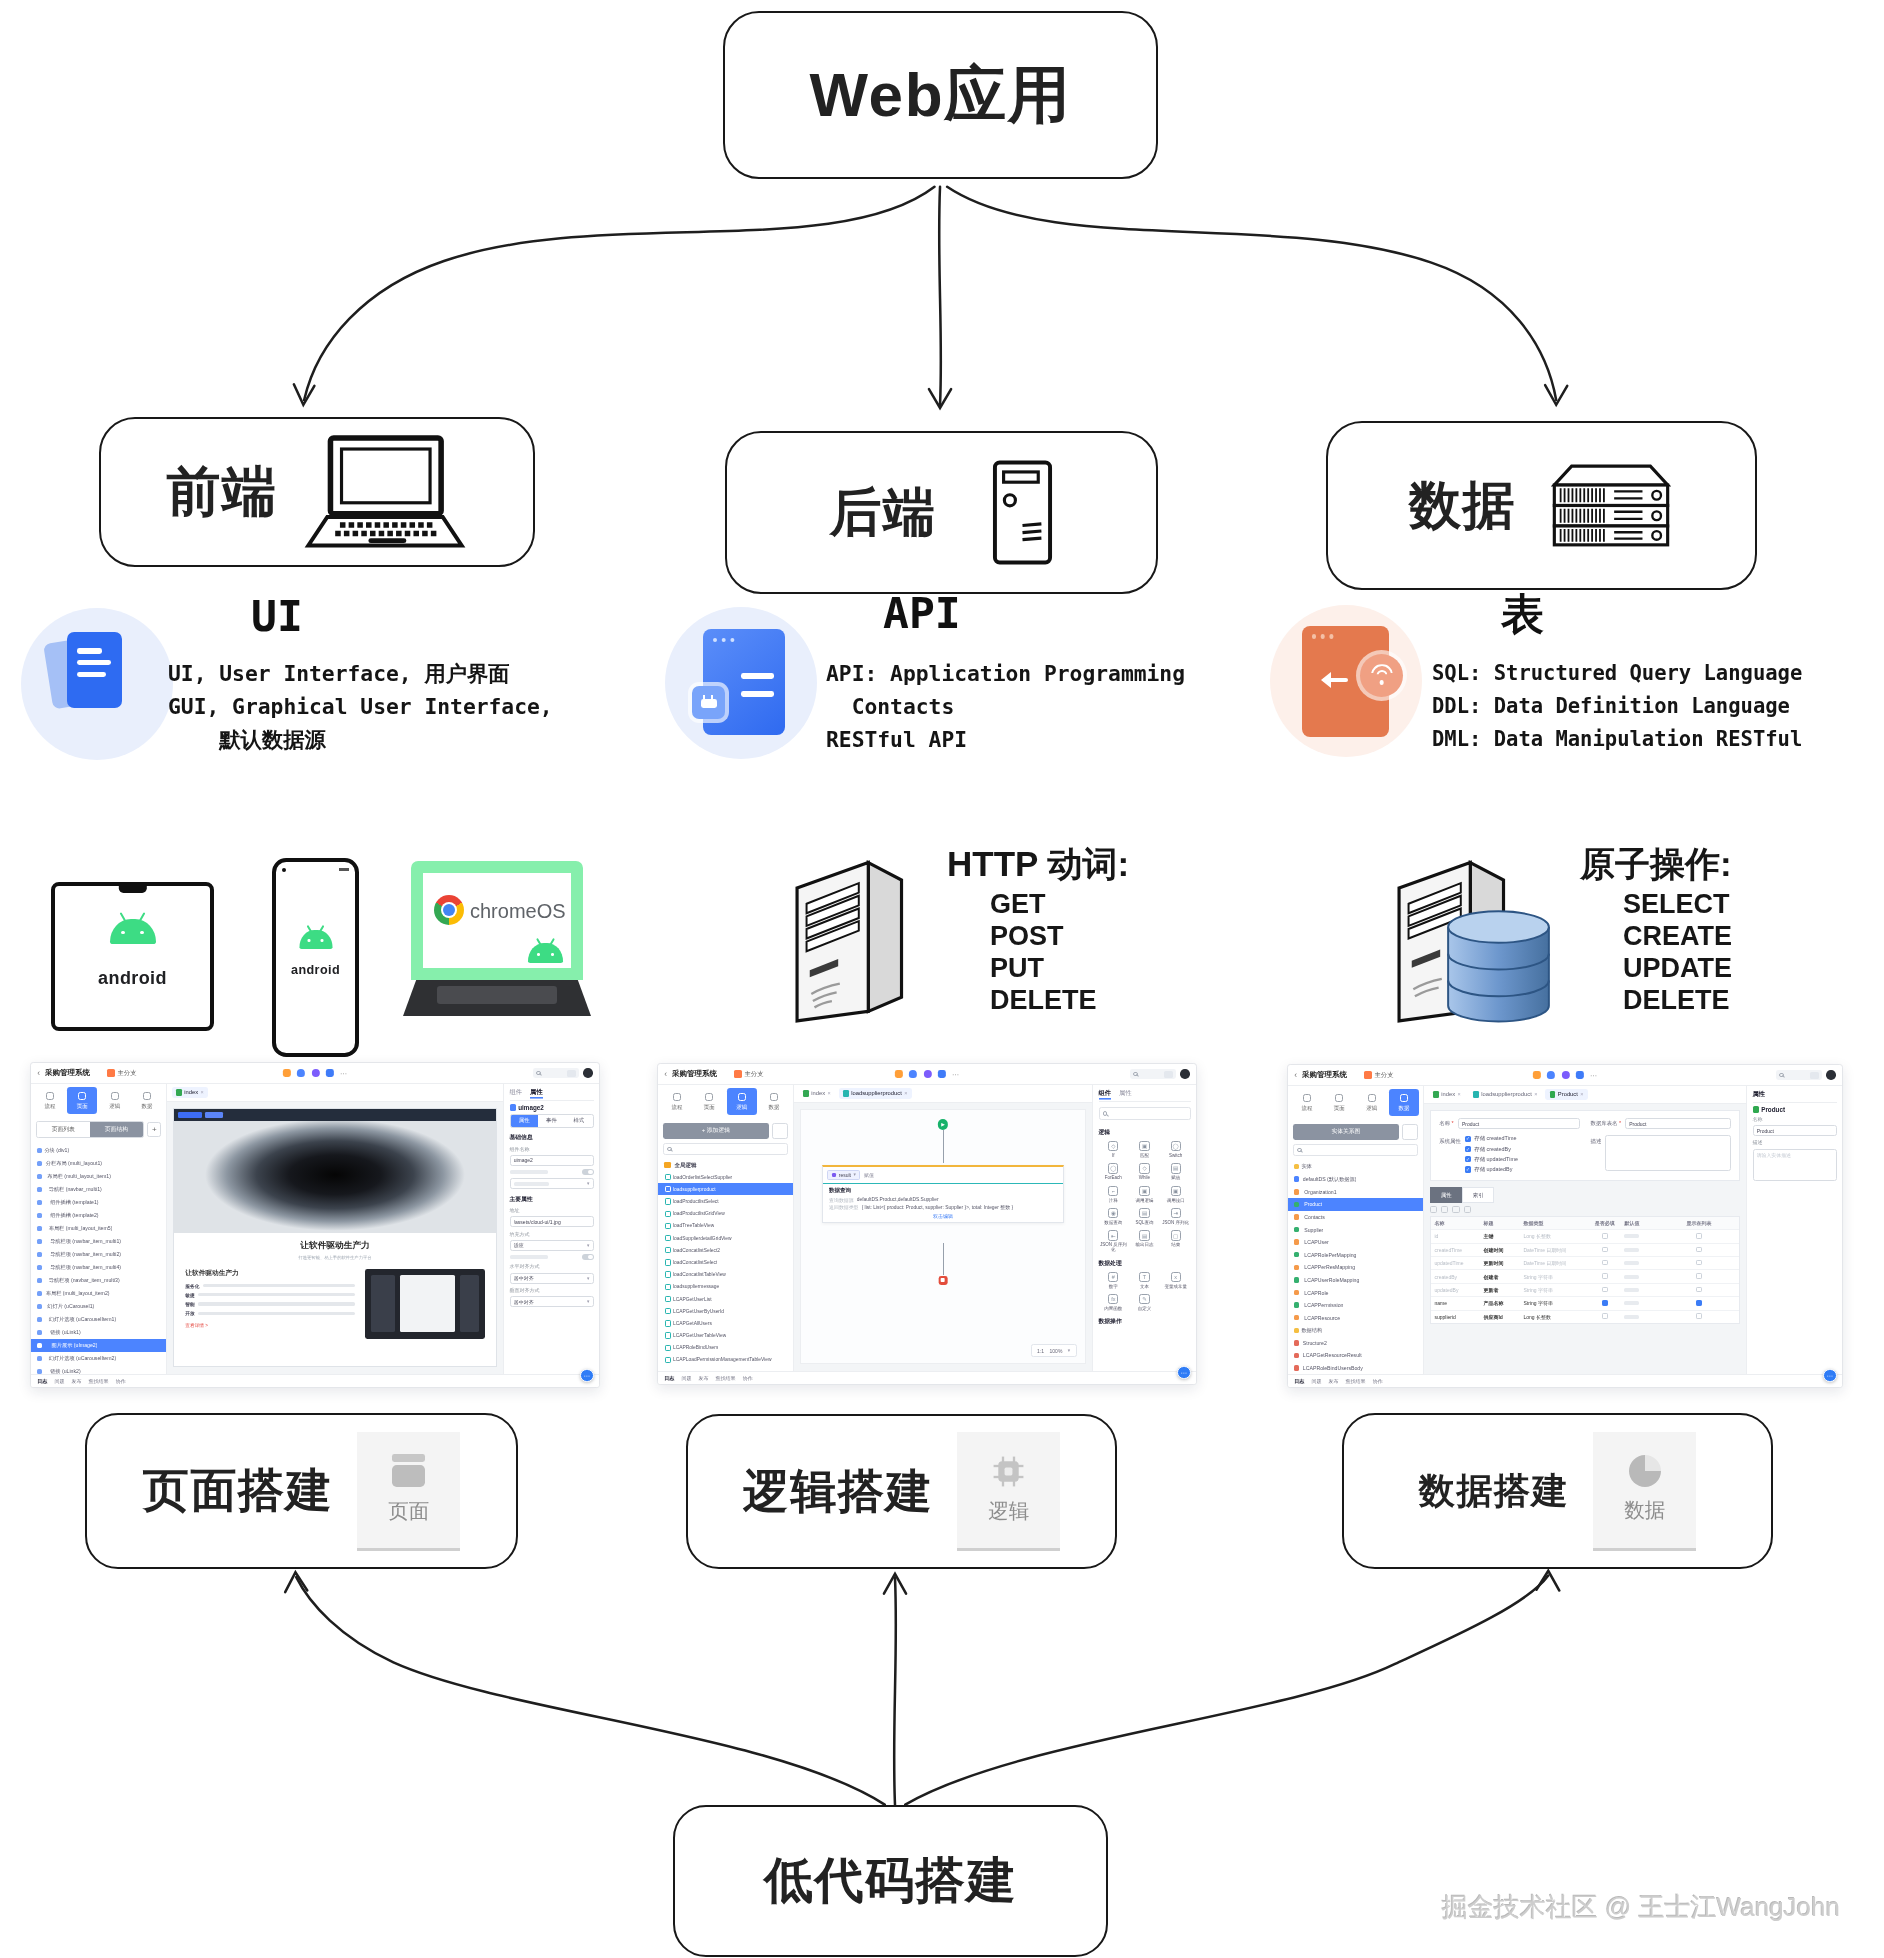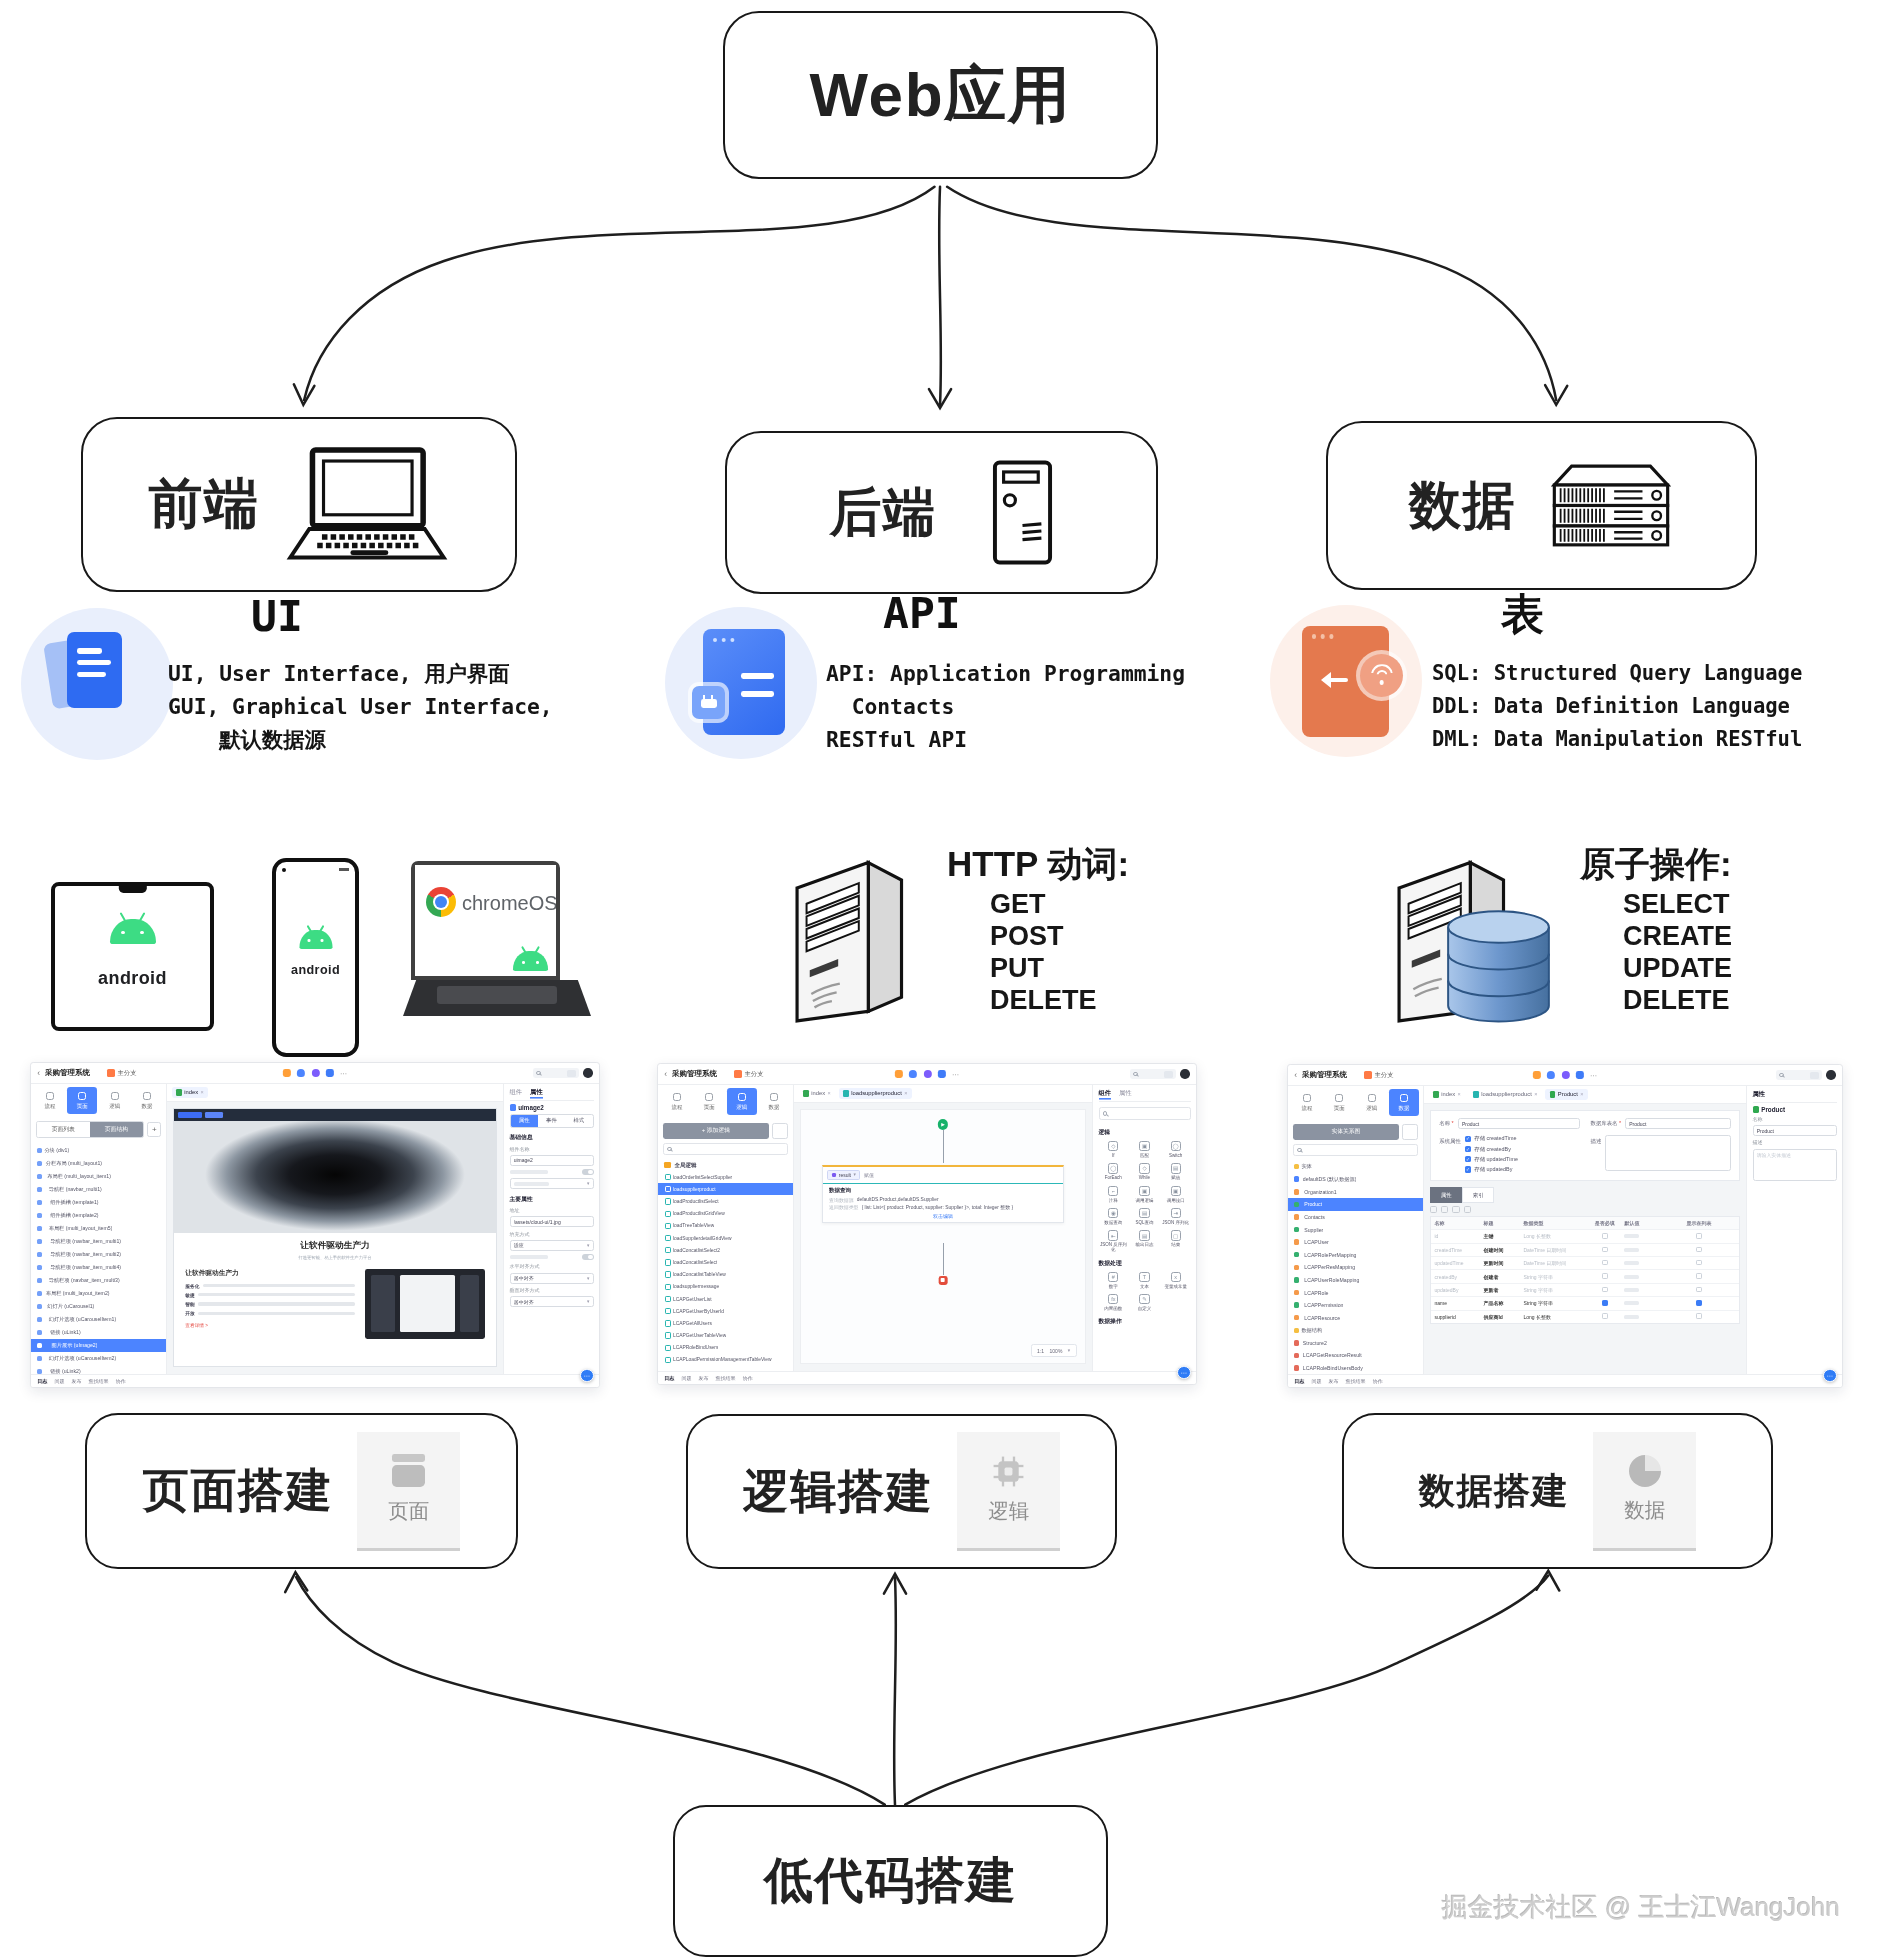--- a/index.html
+++ b/index.html
@@ -62,21 +62,21 @@
 .e1{left:26%}.e2{right:26%}
 .ant{position:absolute;width:2px;background:#3ddc84;border-radius:1.6px}
 .a1{left:28%;transform:rotate(-30deg)}.a2{right:28%;transform:rotate(30deg)}
 .dev-label{font-weight:bold;color:#202124;letter-spacing:0.4px}
 .tablet{position:absolute;left:51px;top:882px;width:163px;height:149px;background:#fff;border:4px solid #101010;border-radius:8px}
 .tablet::before{content:"";position:absolute;left:50%;top:0;transform:translateX(-50%);width:28.4px;height:7.1px;background:#101010;border-radius:0 0 4.7px 4.7px}
 .phone{position:absolute;left:272px;top:858px;width:87px;height:199px;background:#fff;border:4px solid #101010;border-radius:14.2px}
 .phone::before{content:"";position:absolute;left:6.3px;top:5.5px;width:4px;height:4px;border-radius:50%;background:#101010}
 .phone::after{content:"";position:absolute;right:6.3px;top:6.3px;width:9.5px;height:2.4px;background:#555}
 .cbook{position:absolute;left:403px;top:861px;width:188px;height:172px}
-.cb-screen{position:absolute;left:8px;top:0;width:149px;height:119px;background:#404040;border-radius:7.1px 7.1px 0 0;padding:4px}
+.cb-screen{position:absolute;left:8px;top:0;width:172px;height:119px;background:#86efac;border-radius:7.1px 7.1px 0 0;padding:12px}
 .cb-display{width:100%;height:100%;background:#fff;position:relative;overflow:hidden}
 .chrome-logo{position:absolute;left:11px;top:22px;width:30px;height:30px;border-radius:50%;
   background:conic-gradient(from 60deg,#fbbc05 0 120deg,#34a853 120deg 240deg,#ea4335 240deg 360deg)}
 .chrome-logo::before{content:"";position:absolute;inset:22%;border-radius:50%;background:#fff}
 .chrome-logo::after{content:"";position:absolute;inset:30%;border-radius:50%;background:#4285f4}
 .cb-os{position:absolute;left:47px;top:27px;font-size:20px;color:#5f6368}
 .cb-base{position:absolute;left:0;top:119px;width:188px;height:36px;background:#2f3033;
          clip-path:polygon(7% 0,93% 0,100% 100%,0 100%)}
 .cb-base i{position:absolute;left:18%;top:6.3px;width:64%;height:17.4px;background:#4a4b4f;border-radius:3.2px}
 
@@ -265,21 +265,21 @@
     <path d="M1119 2017 L1133 1992 L1147 2017"></path>
     <path d="M1146 2284 C1292 2200 1630 2172 1766 2106 C1844 2070 1934 2030 1960 1994"></path>
     <path d="M1945 2012 L1960 1988 L1974 2013"></path>
   </g>
 </svg>
 
 <div class="sketch" style="left:723px;top:11px;width:435px;height:168px">
   <span class="t" style="font-size:62px">Web应用</span>
 </div>
 
-<div class="sketch" style="left:81px;top:417px;width:436px;height:175px">
+<div class="sketch" style="left:99px;top:417px;width:436px;height:150px">
   <span class="t" style="font-size:54px">前端</span>
   <svg width="166" height="119" viewBox="0 0 210 150">
     <rect x="36" y="6" width="140" height="96" rx="4" fill="#fff" stroke="#111" stroke-width="7"></rect>
     <rect x="50" y="20" width="112" height="68" fill="#fff" stroke="#111" stroke-width="4"></rect>
     <polygon points="8,142 202,142 178,106 32,106" fill="#fff" stroke="#111" stroke-width="5"></polygon>
     <line x1="48" y1="116" x2="166" y2="116" stroke="#111" stroke-width="7" stroke-dasharray="7 4"></line>
     <line x1="42" y1="127" x2="170" y2="127" stroke="#111" stroke-width="7" stroke-dasharray="7 4"></line>
     <rect x="84" y="133" width="48" height="6" rx="3" fill="#111"></rect>
   </svg>
 </div>

